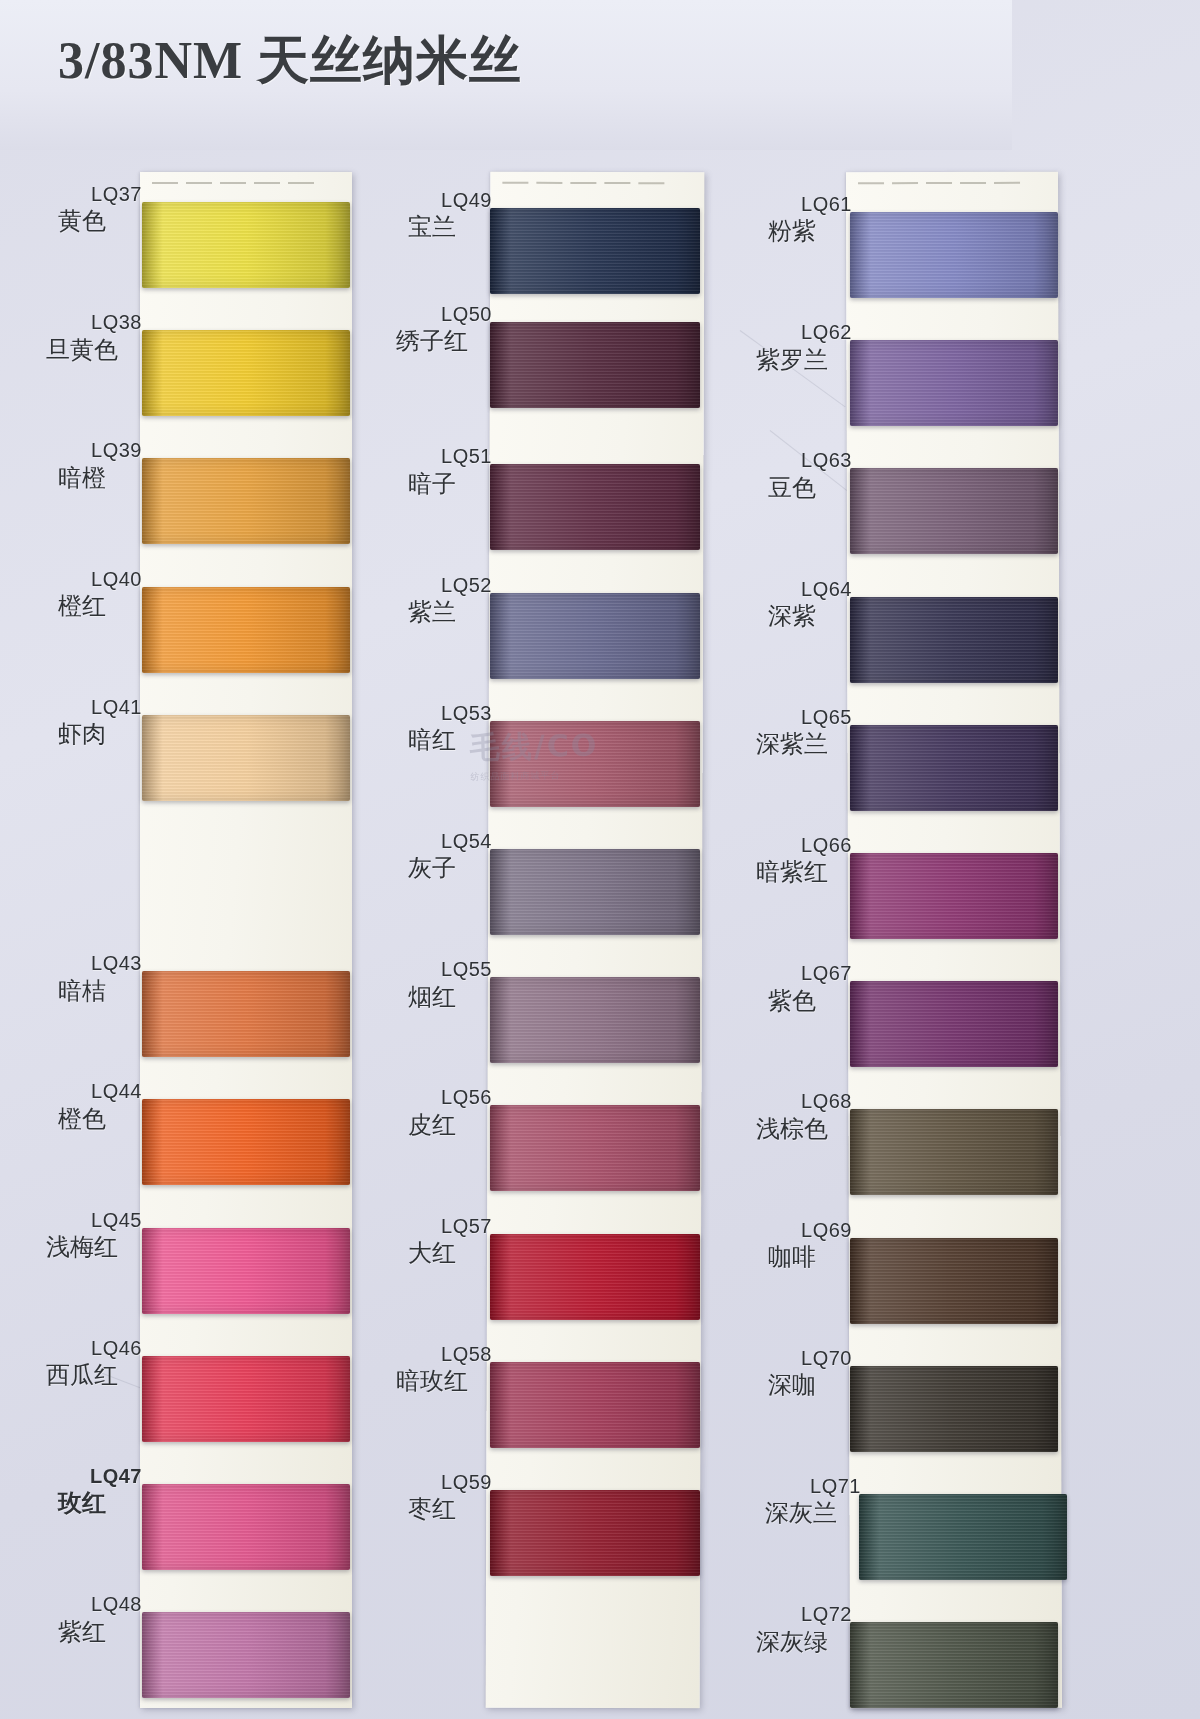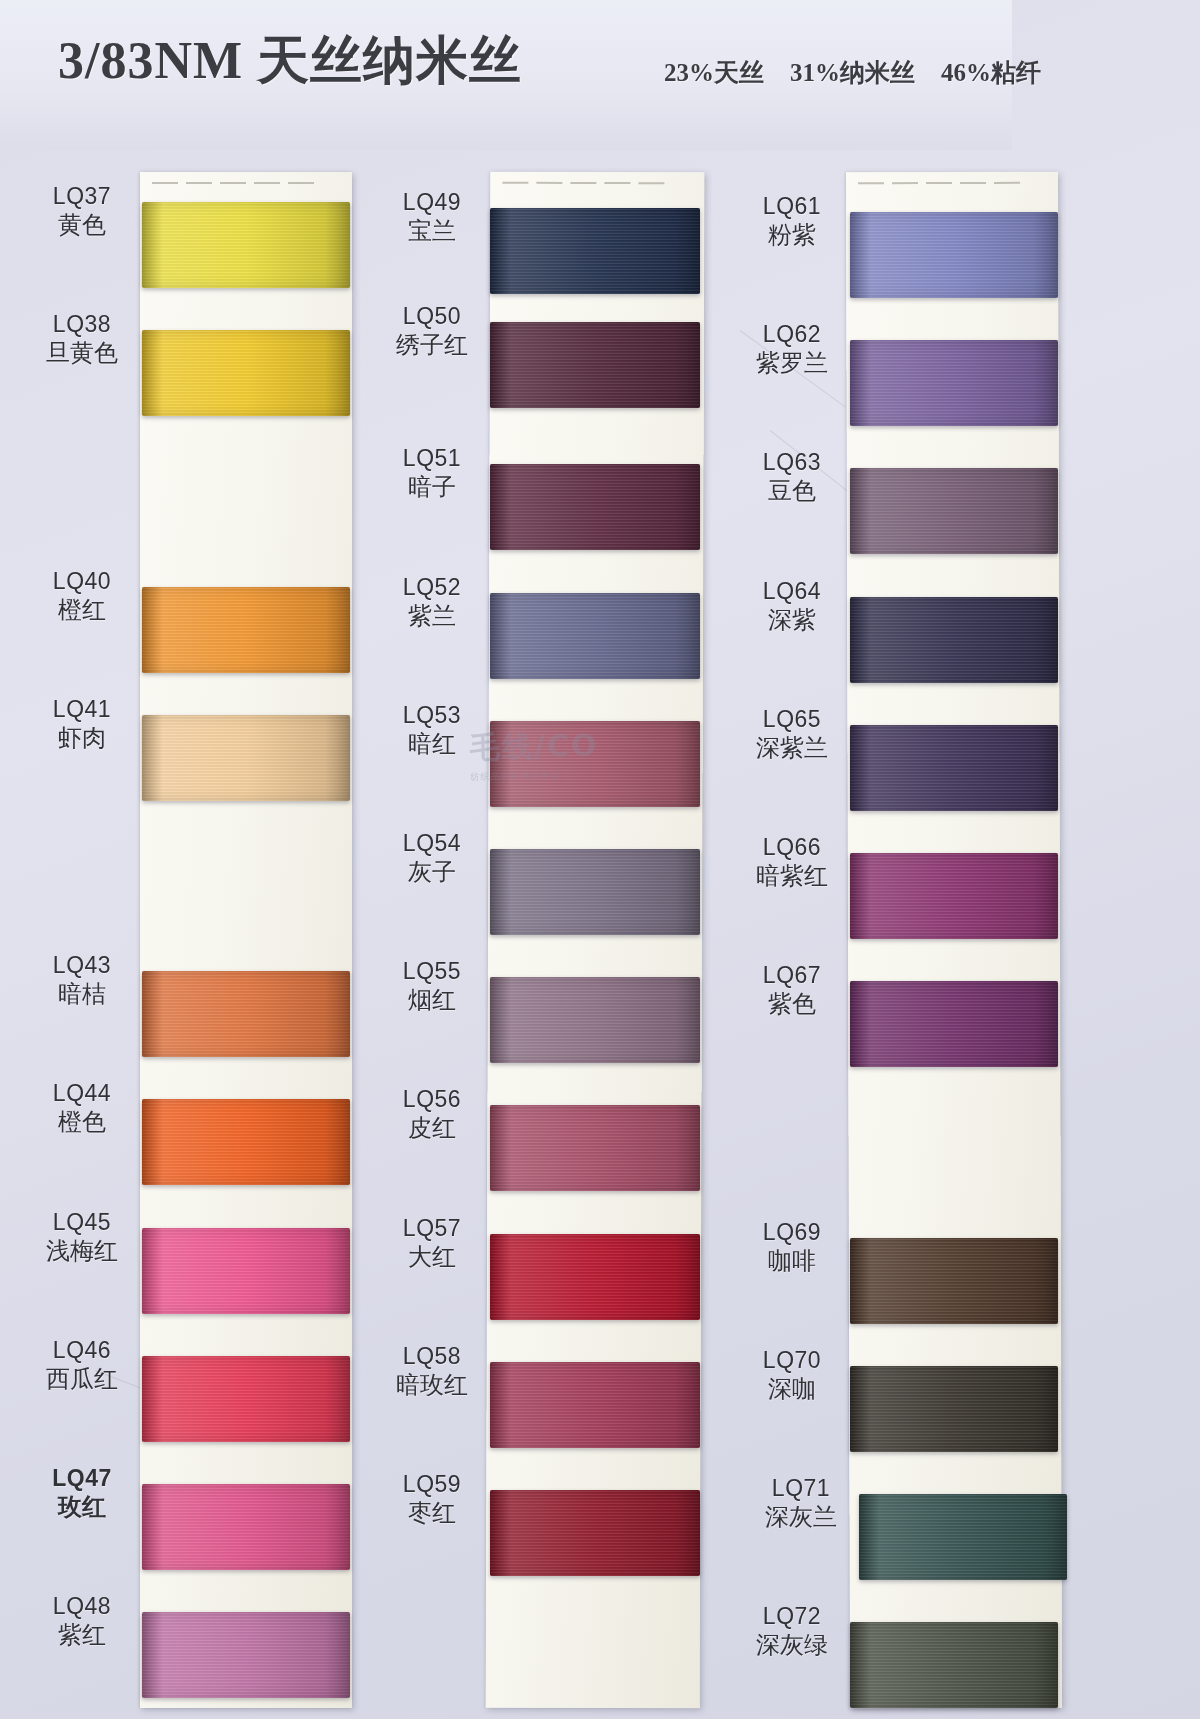--- a/index.html
+++ b/index.html
@@ -94,22 +94,23 @@
     top: 10px;
     width: 120px;
     text-align: center;
     color: #2f3236;
     line-height: 1.22;
     text-shadow: .5px .5px 0 rgba(255,255,255,.45);
   }
   #col-2 .label { right: 238px; }
   .label .code {
     display: block;
-    font-size: 23px;
+    font-size: 20px;
     letter-spacing: .5px;
+    text-align: right;
   }
   .label .cname {
     display: block;
     font-size: 24px;
     font-family: "DejaVu Sans", sans-serif;
     margin-top: 1px;
   }
 
   
   .yarn {
@@ -175,25 +176,20 @@
     height: 1px;
     transform-origin: left center;
     pointer-events: none;
   }
 </style>
 </head>
 <body>
 
 <div id="header">
   <div id="title">3/83NM 天丝纳米丝</div>
-  <div id="composition">
-    <span>23%天丝</span>
-    <span>31%纳米丝</span>
-    <span>46%粘纤</span>
-  </div>
 </div>
 
 <div class="crease" style="left:740px; top:330px; width:130px; transform:rotate(36deg);"></div>
 <div class="crease" style="left:770px; top:430px; width:120px; transform:rotate(38deg);"></div>
 <div class="crease" style="left:95px; top:1370px; width:180px; transform:rotate(21deg);"></div>
 
 <div class="column" id="col-0">
   <div class="card-strip">
     <span class="card-notches">
       <i style="left:0"></i>
@@ -210,20 +206,27 @@
       </div>
       <div class="yarn" style="top: 30px; background: rgb(236, 224, 64);"></div>
     </div>
     <div class="row" style="top: 128.2px;">
       <div class="label">
         <span class="code">LQ38</span>
         <span class="cname">旦黄色</span>
       </div>
       <div class="yarn" style="top: 30px; background: rgb(242, 203, 42);"></div>
     </div>
+    <div class="row" style="top: 256.4px;">
+      <div class="label">
+        <span class="code">LQ39</span>
+        <span class="cname">暗橙</span>
+      </div>
+      <div class="yarn" style="top: 30px; background: rgb(233, 162, 62);"></div>
+    </div>
     <div class="row" style="top: 384.6px;">
       <div class="label">
         <span class="code">LQ40</span>
         <span class="cname">橙红</span>
       </div>
       <div class="yarn" style="top: 30px; background: rgb(243, 151, 47);"></div>
     </div>
     <div class="row" style="top: 512.8px;">
       <div class="label">
         <span class="code">LQ41</span>
@@ -414,20 +417,27 @@
       </div>
       <div class="yarn" style="top: 30px; background: rgb(140, 52, 112);"></div>
     </div>
     <div class="row" style="top: 779.2px;">
       <div class="label">
         <span class="code">LQ67</span>
         <span class="cname">紫色</span>
       </div>
       <div class="yarn" style="top: 30px; background: rgb(115, 48, 107);"></div>
     </div>
+    <div class="row" style="top: 907.4px;">
+      <div class="label">
+        <span class="code">LQ68</span>
+        <span class="cname">浅棕色</span>
+      </div>
+      <div class="yarn" style="top: 30px; background: rgb(95, 83, 64);"></div>
+    </div>
     <div class="row" style="top: 1035.6px;">
       <div class="label">
         <span class="code">LQ69</span>
         <span class="cname">咖啡</span>
       </div>
       <div class="yarn" style="top: 30px; background: rgb(80, 57, 43);"></div>
     </div>
     <div class="row" style="top: 1163.8px;">
       <div class="label">
         <span class="code">LQ70</span>

